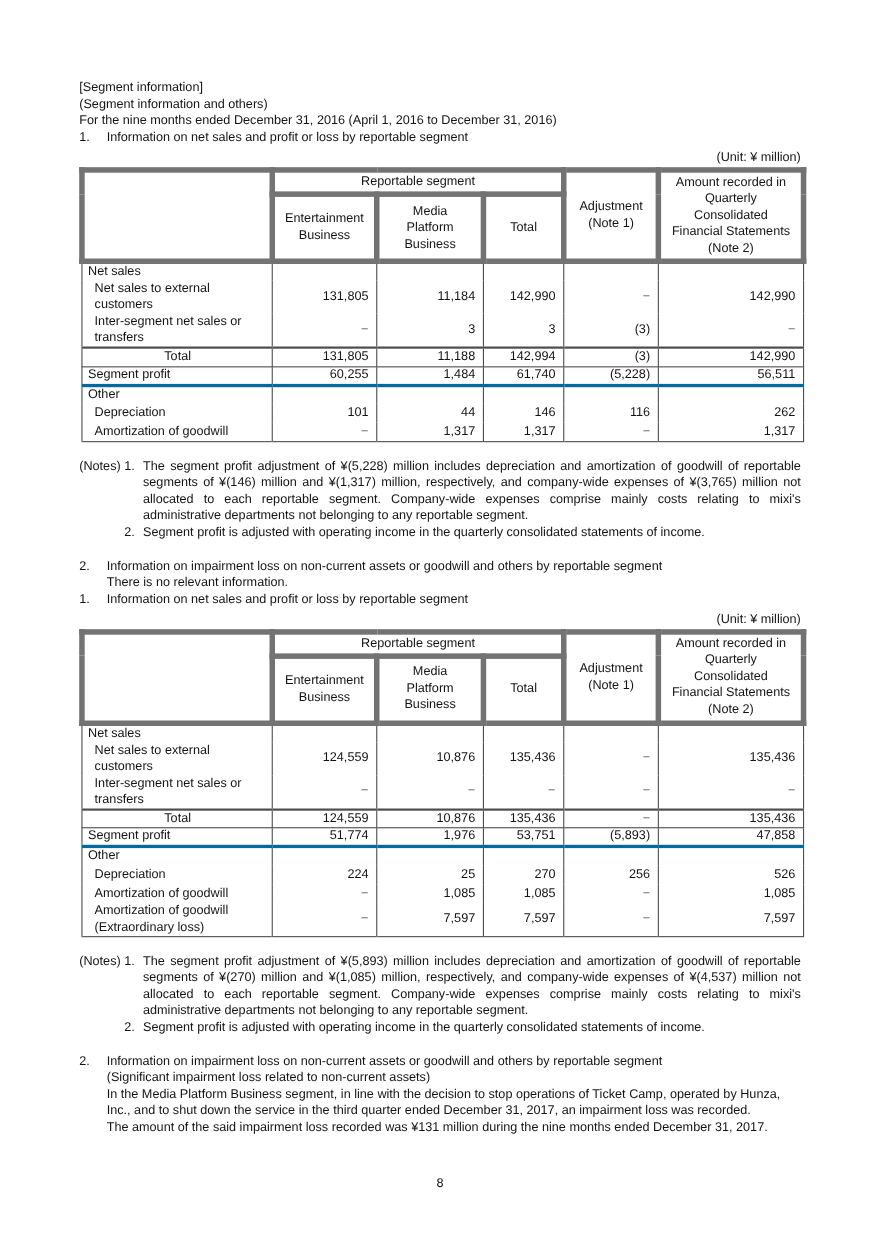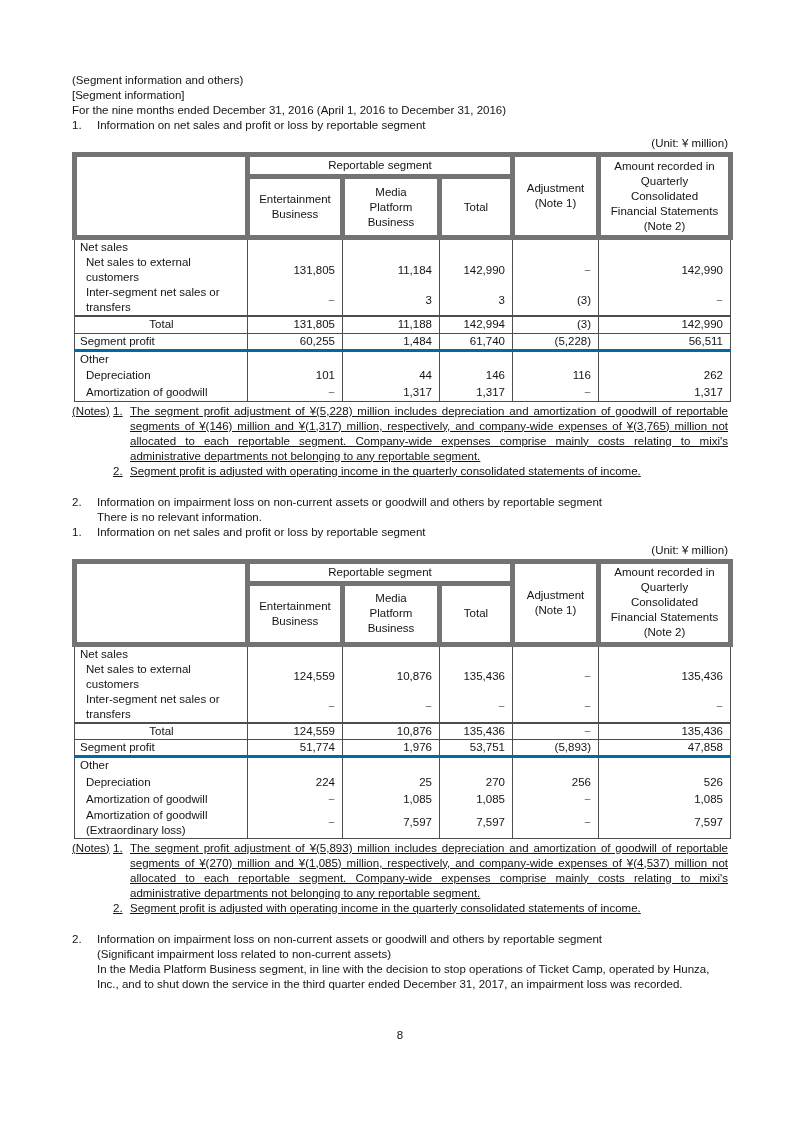--- a/index.html
+++ b/index.html
@@ -48,37 +48,37 @@
   }
   .seg-table tbody tr { height: 17px; }
   .seg-table td.lbl { text-align: left; padding: 0 4px 0 5px; }
   .seg-table tr.row-sub td.lbl { padding-left: 11px; }
   .seg-table tr.row-total td.lbl { text-align: center; }
   .seg-table td.val { text-align: right; padding: 0 7px; }
   .seg-table tr.row-total td { border-top: 2px solid #4d4d4d; border-bottom: 1px solid #4d4d4d; }
   .seg-table tr.row-plain td { border-bottom: 3px solid #0369a1; }
   .seg-table td.dash { color: #666666; }
 
-  .notes { display: grid; grid-template-columns: 41px 17px 1fr; margin-top: 2px; text-decoration: underline; }
+  .notes { display: grid; grid-template-columns: 41px 17px 1fr; margin-top: 15px; }
   .notes .note-text { text-align: justify; }
 
   .mt16 { margin-top: 16px; }
   .mt13 { margin-top: 13px; }
 
   .para { margin-left: 25px; }
 
   .page-number { text-align: center; margin-top: 36px; }
 </style>
 </head>
 <body>
 
 <div class="page">
 
+  <div class="hline">[Segment information]</div>
   <div class="hline">(Segment information and others)</div>
-  <div class="hline">[Segment information]</div>
   <div class="hline">For the nine months ended December 31, 2016 (April 1, 2016 to December 31, 2016)</div>
   <div class="item">
     <span class="num">1.</span>
     <span class="body">Information on net sales and profit or loss by reportable segment</span>
   </div>
 
   <div class="unit">(Unit: ¥ million)</div>
 
   <table class="seg-table">
     <colgroup>
@@ -315,16 +315,17 @@
     <span>2.</span>
     <span class="note-text">Segment profit is adjusted with operating income in the quarterly consolidated statements of income.</span>
   </div>
 
   <div class="item mt16">
     <span class="num">2.</span>
     <span class="body">Information on impairment loss on non-current assets or goodwill and others by reportable segment</span>
   </div>
   <div class="para">(Significant impairment loss related to non-current assets)</div>
   <div class="para">In the Media Platform Business segment, in line with the decision to stop operations of Ticket Camp, operated by Hunza, Inc., and to shut down the service in the third quarter ended December 31, 2017, an impairment loss was recorded.</div>
+  <div class="para">The amount of the said impairment loss recorded was ¥131 million during the nine months ended December 31, 2017.</div>
 
   <div class="page-number">8</div>
 
 </div>
 
 </body></html>

